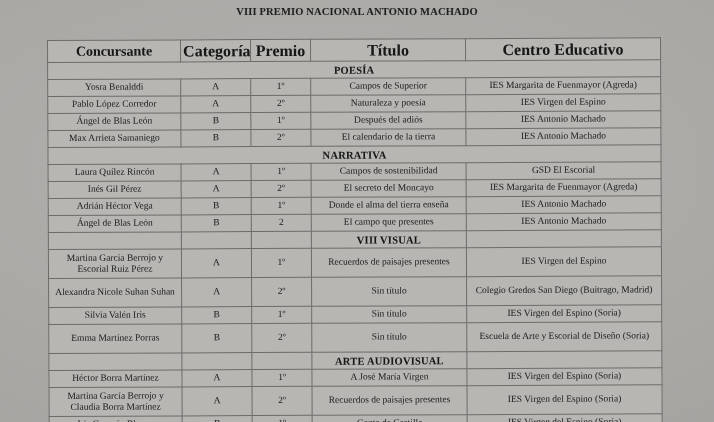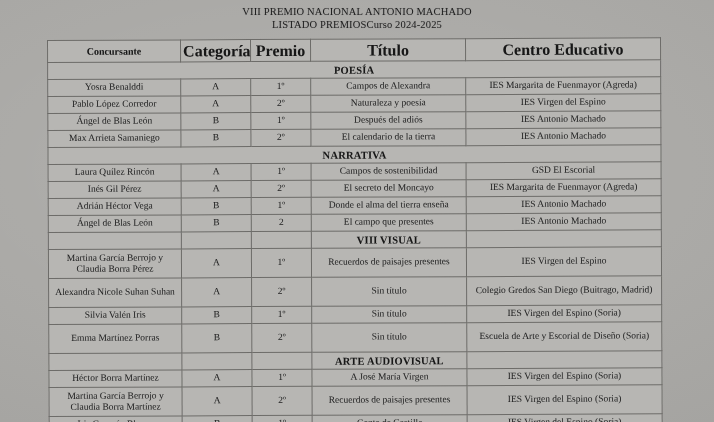--- a/index.html
+++ b/index.html
@@ -27,21 +27,21 @@
 
   #doc-title {
     position: absolute;
     top: 5px;
     left: 0;
     width: 714px;
     text-align: center;
     line-height: 13px;
   }
   #doc-title .line {
-    font-weight: normal;
+    font-weight: bold;
     font-size: 10.5px;
     letter-spacing: 0.15px;
     color: #1f1f1f;
     text-shadow: 0 0 1px rgba(120,120,120,0.4);
   }
 
   #table-wrap {
     position: absolute;
     left: 47px;
     top: 40px;
@@ -74,21 +74,21 @@
   col.c-title  { width: 155px; }
   col.c-school { width: 195px; }
 
   tr.header-row td {
     font-weight: bold;
     font-size: 16px;
     line-height: 16px;
     height: 19px;
     color: #171717;
   }
-  tr.header-row td.hdr-name { font-size: 10px; margin-top: 32px; }
+  tr.header-row td.hdr-name { font-size: 14px; margin-top: 32px; }
 
   tr.section-row td {
     font-weight: bold;
     font-size: 10.5px;
     line-height: 13px;
     height: 14px;
     color: #171717;
     letter-spacing: 0.2px;
   }
 
@@ -97,21 +97,20 @@
 
   td.blank { color: transparent; }
 </style>
 </head>
 <body>
 
 <div id="paper-sheet"></div>
 
 <div id="doc-title">
   <div class="line">VIII PREMIO NACIONAL ANTONIO MACHADO</div>
-  <div class="line">LISTADO PREMIOSCurso 2024-2025</div>
 </div>
 
 <div id="table-wrap">
   <table class="awards">
     <colgroup>
       <col class="c-name">
         <col class="c-cat">
         <col class="c-prize">
         <col class="c-title">
         <col class="c-school">
@@ -124,21 +123,21 @@
           <td>Título</td>
           <td>Centro Educativo</td>
         </tr>
         <tr class="section-row">
           <td colspan="5">POESÍA</td>
         </tr>
         <tr class="entry-row">
           <td>Yosra Benalddi</td>
           <td>A</td>
           <td>1º</td>
-          <td>Campos de Alexandra</td>
+          <td>Campos de Superior</td>
           <td>IES Margarita de Fuenmayor (Agreda)</td>
         </tr>
         <tr class="entry-row">
           <td>Pablo López Corredor</td>
           <td>A</td>
           <td>2º</td>
           <td>Naturaleza y poesía</td>
           <td>IES Virgen del Espino</td>
         </tr>
         <tr class="entry-row">
@@ -187,21 +186,21 @@
           <td>IES Antonio Machado</td>
         </tr>
         <tr class="section-row">
           <td class="blank">&nbsp;</td>
           <td class="blank">&nbsp;</td>
           <td class="blank">&nbsp;</td>
           <td>VIII VISUAL</td>
           <td class="blank">&nbsp;</td>
         </tr>
         <tr class="entry-row tall">
-          <td>Martina García Berrojo y Claudia Borra Pérez</td>
+          <td>Martina García Berrojo y Escorial Ruiz Pérez</td>
           <td>A</td>
           <td>1º</td>
           <td>Recuerdos de paisajes presentes</td>
           <td>IES Virgen del Espino</td>
         </tr>
         <tr class="entry-row tall">
           <td>Alexandra Nicole Suhan Suhan</td>
           <td>A</td>
           <td>2º</td>
           <td>Sin título</td>

